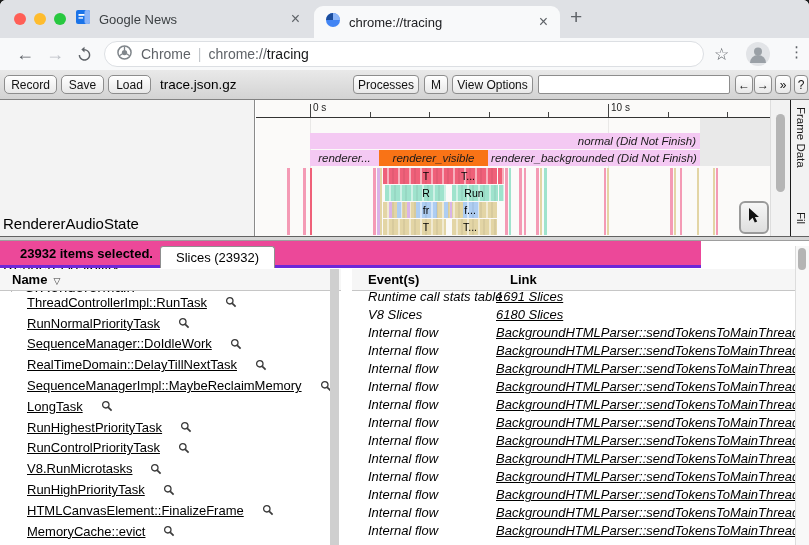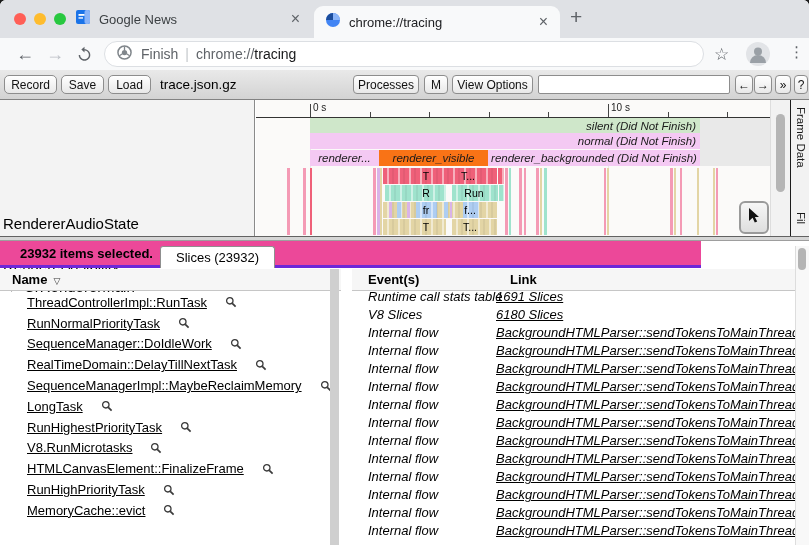--- a/index.html
+++ b/index.html
@@ -144,21 +144,21 @@
           <path d="M12 6 V2.5 L7.5 6.5 L12 10.5 V7.8 c3.4 0 6.2 2.8 6.2 6.2 s-2.8 6.2 -6.2 6.2 -6.2 -2.8 -6.2 -6.2 H3.8 c0 4.5 3.7 8.2 8.2 8.2 s8.2 -3.7 8.2 -8.2 -3.7 -8 -8.2 -8z" fill="#5f6368"></path>
         </svg></span>
     <div class="omnibox">
       <span><svg width="15" height="15" viewBox="0 0 16 16">
             <circle cx="8" cy="8" r="7" fill="none" stroke="#80868b" stroke-width="1.6"></circle>
             <circle cx="8" cy="8" r="2.8" fill="#80868b"></circle>
             <line x1="8" y1="1.5" x2="8" y2="5.4" stroke="#80868b" stroke-width="1.4"></line>
             <line x1="2.5" y1="11.5" x2="5.8" y2="9.4" stroke="#80868b" stroke-width="1.4"></line>
             <line x1="13.5" y1="11.5" x2="10.2" y2="9.4" stroke="#80868b" stroke-width="1.4"></line>
           </svg></span>
-      <span class="ob-txt ob-product">Finish</span>
+      <span class="ob-txt ob-product">Chrome</span>
       <span class="ob-txt ob-div">|</span>
       <span class="ob-txt" style="margin-left:0;"><span class="ob-scheme">chrome://</span><span class="ob-page">tracing</span></span>
     </div>
     <span class="star">☆</span>
     <span class="navic" style="left:746px;top:4px;"><svg width="24" height="24" viewBox="0 0 24 24">
           <circle cx="12" cy="12" r="12" fill="#e2e4e7"></circle>
           <circle cx="12" cy="9.5" r="4" fill="#9aa0a6"></circle>
           <path d="M4 21 a8 8 0 0 1 16 0 Z" fill="#9aa0a6"></path>
         </svg></span>
     <span class="menu3">⋮</span>
@@ -193,21 +193,20 @@
       <div class="gridline" style="left: 310px;"></div>
       <div class="tick" style="left: 370px; top: 112px; height: 5px;"></div>
       <div class="tick" style="left: 429px; top: 112px; height: 5px;"></div>
       <div class="tick" style="left: 489px; top: 112px; height: 5px;"></div>
       <div class="tick" style="left: 548px; top: 112px; height: 5px;"></div>
       <div class="tick" style="left: 608px; top: 104px; height: 13px;"></div>
       <div class="tick-label" style="left: 611px;">10 s</div>
       <div class="gridline" style="left: 608px;"></div>
       <div class="tick" style="left: 668px; top: 112px; height: 5px;"></div>
       <div class="tick" style="left: 727px; top: 112px; height: 5px;"></div>
-      <div class="band" style="left: 310px; top: 118px; width: 390px; height: 15px; background: rgb(207, 231, 202); justify-content: flex-end; padding-right: 4px;">silent (Did Not Finish)</div>
       <div class="band" style="left: 310px; top: 133px; width: 390px; height: 16px; background: rgb(244, 201, 243); justify-content: flex-end; padding-right: 4px;">normal (Did Not Finish)</div>
       <div class="band" style="left: 310px; top: 150px; width: 69px; height: 16px; background: rgb(244, 201, 243); justify-content: center;">renderer...</div>
       <div class="band" style="left: 379px; top: 150px; width: 109px; height: 16px; background: #f97316; justify-content: center;">renderer_visible</div>
       <div class="band" style="left: 488px; top: 150px; width: 212px; height: 16px; background: rgb(244, 201, 243); justify-content: center;">renderer_backgrounded (Did Not Finish)</div>
       <div class="slice" style="left: 383px; top: 168px; width: 114px; height: 16px; background-color: rgb(239, 96, 121);"></div>
       <div class="slice" style="left: 498px; top: 168px; width: 6px; height: 16px; background-color: rgb(239, 96, 121);"></div>
       <div class="slice-label" style="left: 411px; top: 168px; line-height: 16px;">T</div>
       <div class="slice-label" style="left: 453px; top: 168px; line-height: 16px;">T...</div>
       <div class="slice" style="left: 385px; top: 185px; width: 61px; height: 16px; background-color: rgb(159, 227, 205);"></div>
       <div class="slice" style="left: 452px; top: 185px; width: 46px; height: 16px; background-color: rgb(159, 227, 205);"></div>
@@ -336,39 +335,48 @@
       <div class="trow">
         <span class="link">RunHighestPriorityTask</span>
         <span class="mag">
           <svg width="12" height="12" viewBox="0 0 12 12">
             <circle cx="4.8" cy="4.8" r="3.2" fill="none" stroke="#3a3a3a" stroke-width="1.3"></circle>
             <line x1="7.3" y1="7.3" x2="10.6" y2="10.6" stroke="#3a3a3a" stroke-width="1.7"></line>
           </svg>
         </span>
       </div>
       <div class="trow">
+        <span class="link">RunControlPriorityTask</span>
+        <span class="mag">
+          <svg width="12" height="12" viewBox="0 0 12 12">
+            <circle cx="4.8" cy="4.8" r="3.2" fill="none" stroke="#3a3a3a" stroke-width="1.3"></circle>
+            <line x1="7.3" y1="7.3" x2="10.6" y2="10.6" stroke="#3a3a3a" stroke-width="1.7"></line>
+          </svg>
+        </span>
+      </div>
+      <div class="trow">
         <span class="link">V8.RunMicrotasks</span>
         <span class="mag">
           <svg width="12" height="12" viewBox="0 0 12 12">
             <circle cx="4.8" cy="4.8" r="3.2" fill="none" stroke="#3a3a3a" stroke-width="1.3"></circle>
             <line x1="7.3" y1="7.3" x2="10.6" y2="10.6" stroke="#3a3a3a" stroke-width="1.7"></line>
           </svg>
         </span>
       </div>
       <div class="trow">
+        <span class="link">RunHighPriorityTask</span>
+        <span class="mag">
+          <svg width="12" height="12" viewBox="0 0 12 12">
+            <circle cx="4.8" cy="4.8" r="3.2" fill="none" stroke="#3a3a3a" stroke-width="1.3"></circle>
+            <line x1="7.3" y1="7.3" x2="10.6" y2="10.6" stroke="#3a3a3a" stroke-width="1.7"></line>
+          </svg>
+        </span>
+      </div>
+      <div class="trow">
         <span class="link">HTMLCanvasElement::FinalizeFrame</span>
-        <span class="mag">
-          <svg width="12" height="12" viewBox="0 0 12 12">
-            <circle cx="4.8" cy="4.8" r="3.2" fill="none" stroke="#3a3a3a" stroke-width="1.3"></circle>
-            <line x1="7.3" y1="7.3" x2="10.6" y2="10.6" stroke="#3a3a3a" stroke-width="1.7"></line>
-          </svg>
-        </span>
-      </div>
-      <div class="trow">
-        <span class="link">RunHighPriorityTask</span>
         <span class="mag">
           <svg width="12" height="12" viewBox="0 0 12 12">
             <circle cx="4.8" cy="4.8" r="3.2" fill="none" stroke="#3a3a3a" stroke-width="1.3"></circle>
             <line x1="7.3" y1="7.3" x2="10.6" y2="10.6" stroke="#3a3a3a" stroke-width="1.7"></line>
           </svg>
         </span>
       </div>
       <div class="trow">
         <span class="link">MemoryCache::evict</span>
         <span class="mag">

